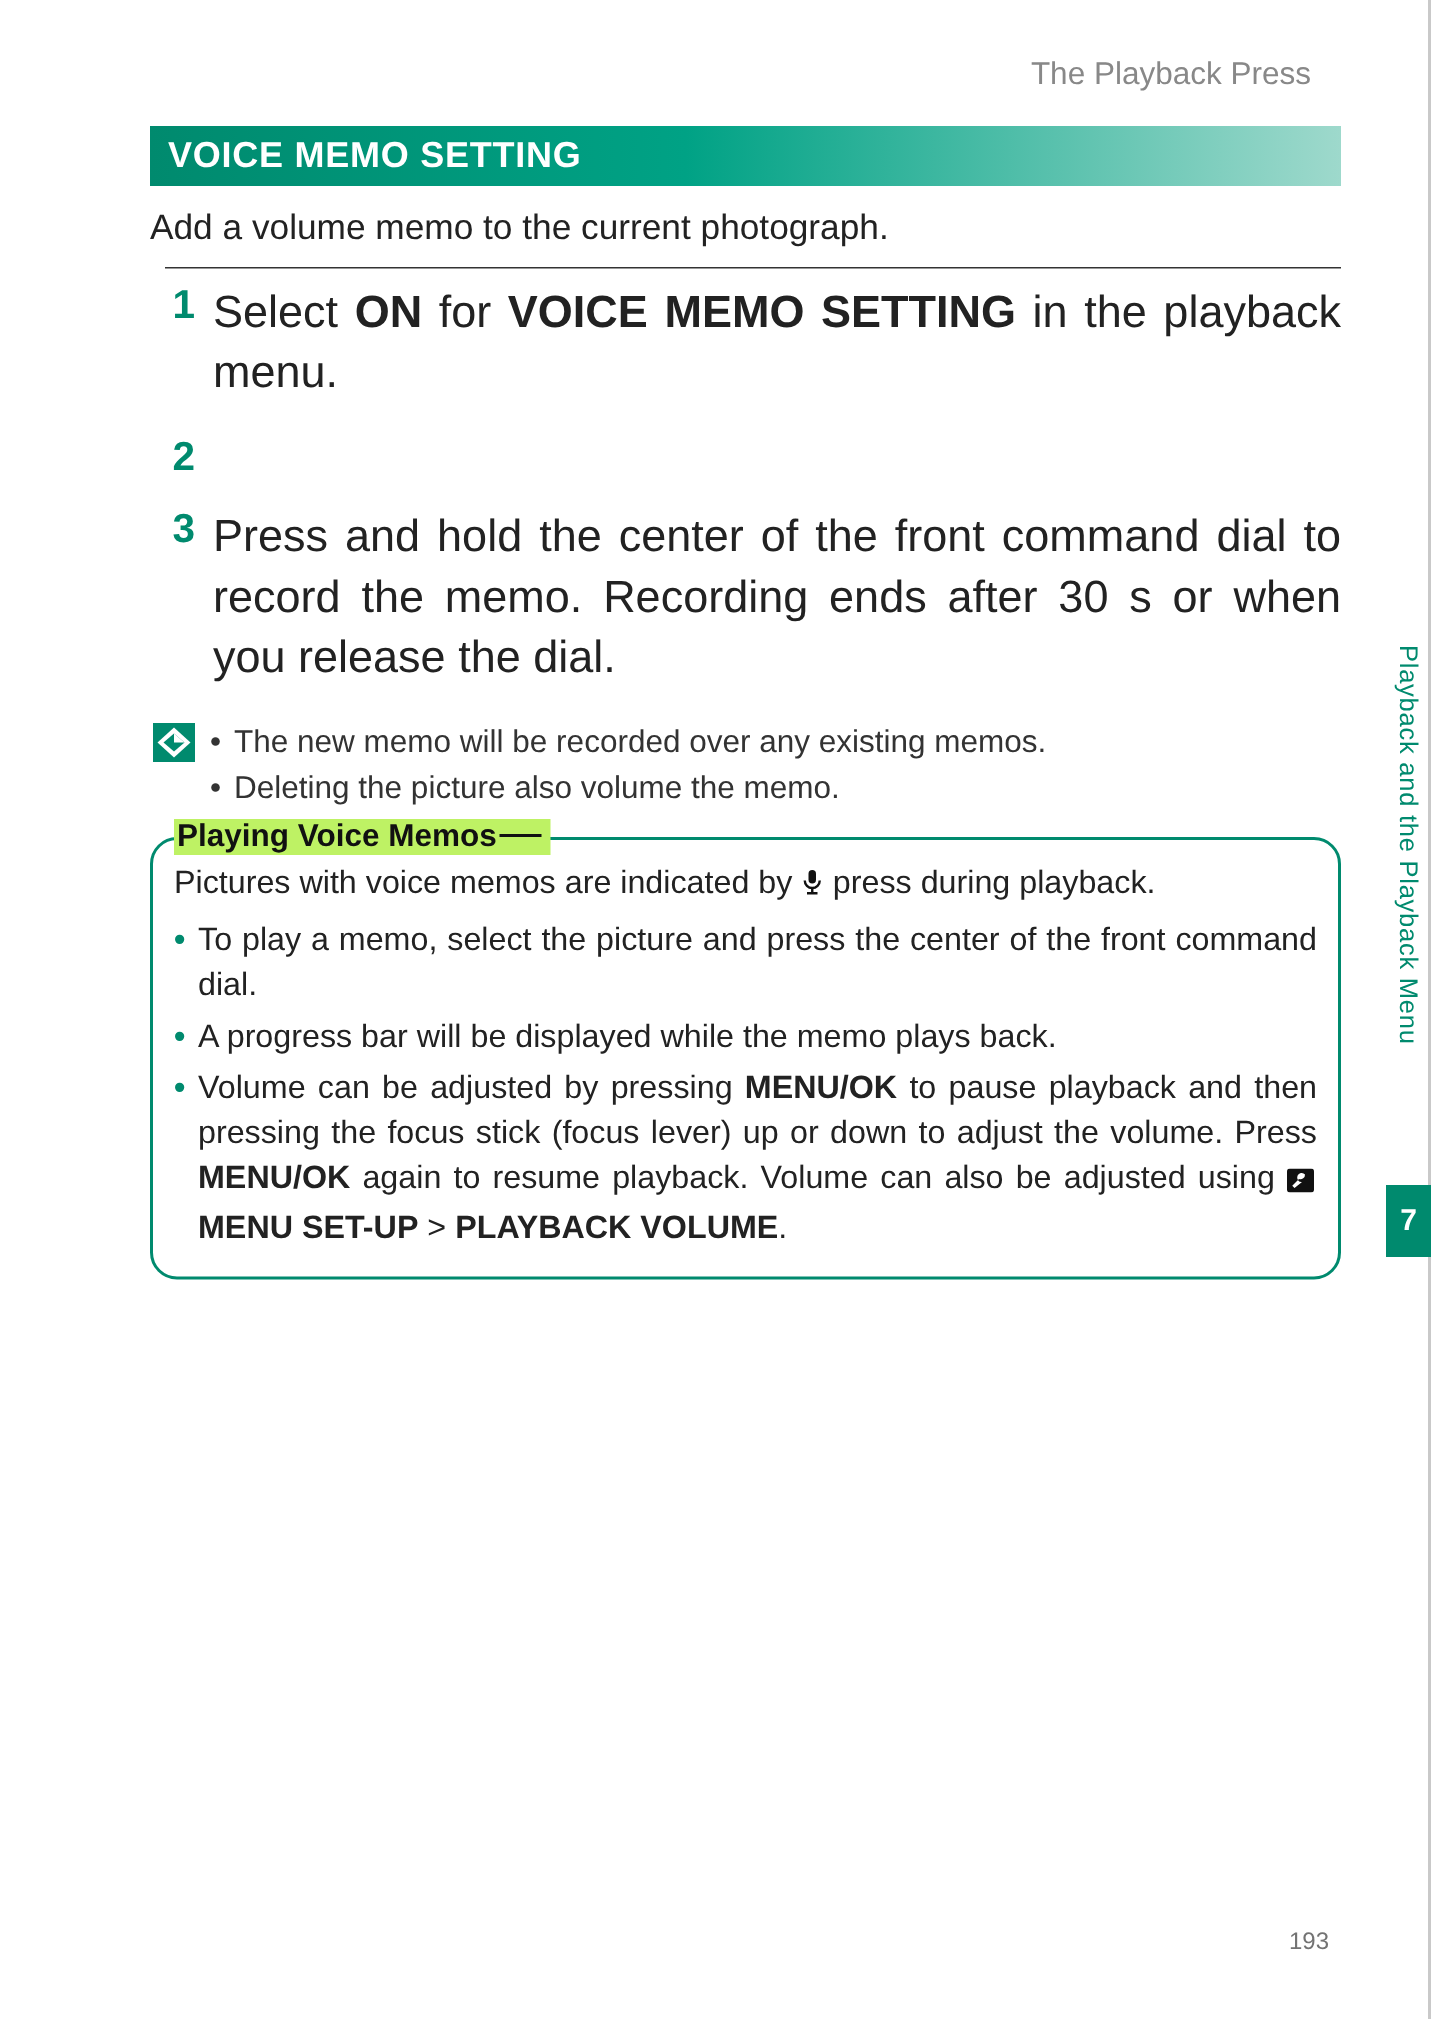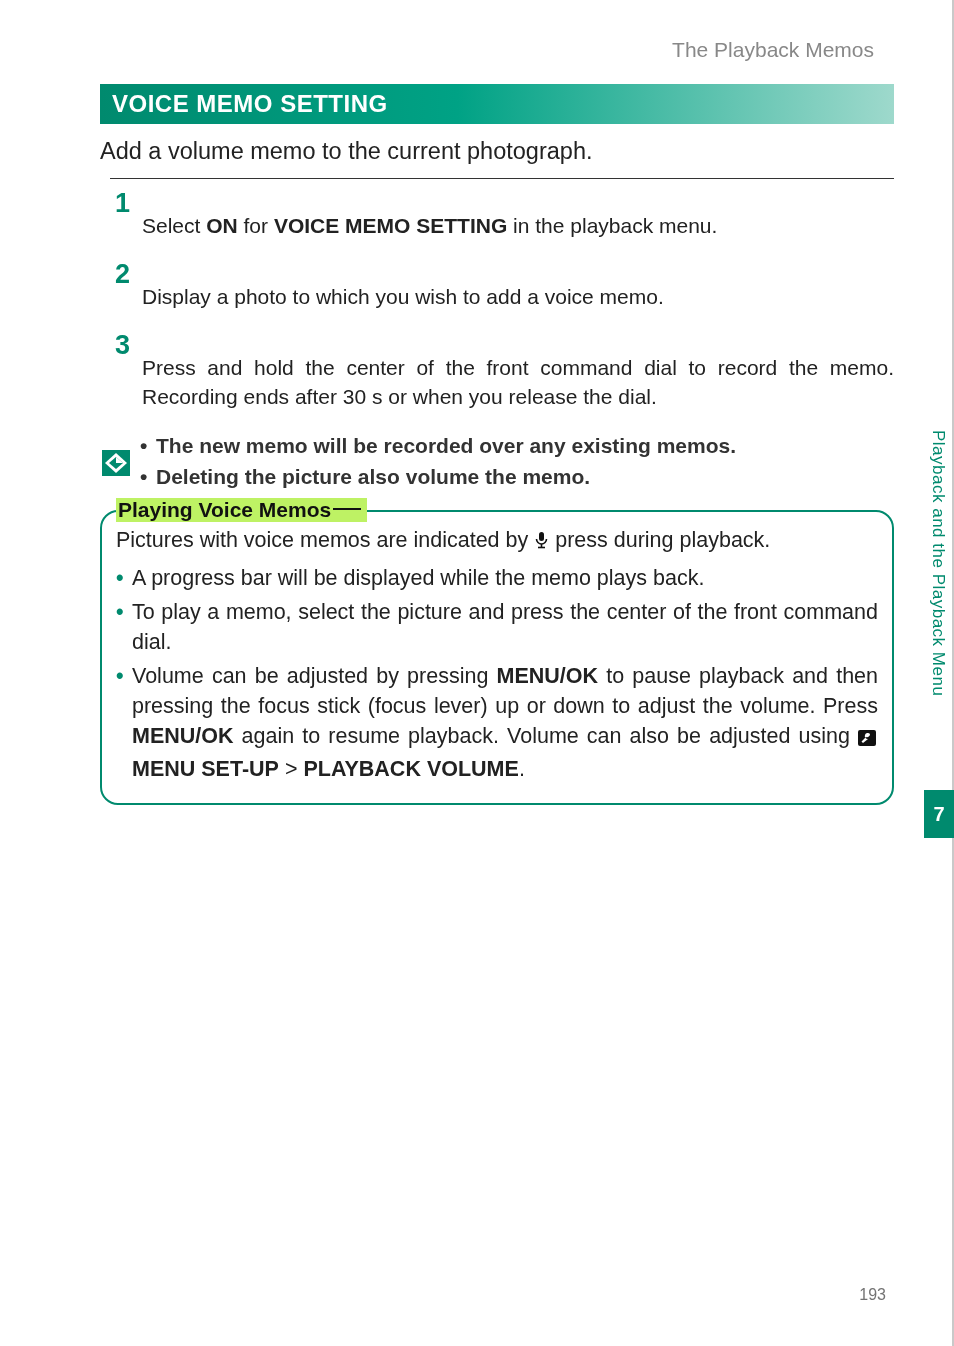--- a/index.html
+++ b/index.html
@@ -49,32 +49,30 @@
   .step-num {
     color: #008a6e;
     font-weight: 700;
     font-size: 27px;
     line-height: 1.05;
     min-width: 20px;
     text-align: right;
     font-family: Arial, sans-serif;
   }
   .step-text {
-    font-size: 21px;
+    font-size: 30px;
     line-height: 1.35;
     text-align: justify;
-    margin-top: 23px;
   }
   .bold { font-weight: 700; }
   .note-block {
     display: flex;
-    align-items: center;
+    align-items: flex-start;
     gap: 10px;
     margin: 4px 0 16px 2px;
-    font-weight: bold;
   }
   .note-icon {
     width: 28px;
     height: 26px;
     flex: 0 0 28px;
     margin-top: 2px;
   }
   .note-list {
     list-style: none;
     padding: 0;
@@ -201,38 +199,37 @@
     font-size: 16px;
     color: #737373;
   }
   .gt { font-family: Arial, sans-serif; }
 </style>
 </head>
 <body>
 
 <div class="page">
 
-  <div class="running-head">The Playback Memos</div>
+  <div class="running-head">The Playback Press</div>
 
   <div class="section-bar">VOICE MEMO SETTING</div>
 
   <p class="intro">Add a volume memo to the current photograph.</p>
 
   <hr class="rule">
 
   <ol class="steps">
     <li>
       <span class="step-num">1</span>
       <span class="step-text">
         <span>Select </span><span class="bold">ON</span><span> for </span><span class="bold">VOICE MEMO SETTING</span><span> in the playback menu.</span>
       </span>
     </li>
     <li>
       <span class="step-num">2</span>
-      <span class="step-text">Display a photo to which you wish to add a voice memo.</span>
     </li>
     <li>
       <span class="step-num">3</span>
       <span class="step-text">Press and hold the center of the front command dial to record the memo. Recording ends after 30 s or when you release the dial.</span>
     </li>
   </ol>
 
   <div class="note-block">
     <span class="note-icon">
       <svg viewBox="0 0 28 26" width="28" height="26">
@@ -254,22 +251,22 @@
       <span>Pictures with voice memos are indicated by </span><span class="mic-glyph">
         <svg width="15" height="18" viewBox="0 0 15 18">
           <rect x="5" y="1" width="5" height="9" rx="2.5" fill="#111"></rect>
           <path d="M2.5 8 a5 5 0 0 0 10 0" stroke="#111" stroke-width="1.6" fill="none"></path>
           <line x1="7.5" y1="13" x2="7.5" y2="16" stroke="#111" stroke-width="1.6"></line>
           <line x1="4" y1="16.5" x2="11" y2="16.5" stroke="#111" stroke-width="1.6"></line>
         </svg>
       </span><span> press during playback.</span>
     </p>
     <ul class="tip-list">
+      <li>To play a memo, select the picture and press the center of the front command dial.</li>
       <li>A progress bar will be displayed while the memo plays back.</li>
-      <li>To play a memo, select the picture and press the center of the front command dial.</li>
       <li>
         <span>Volume can be adjusted by pressing </span><span class="bold">MENU/OK</span><span> to pause playback and then pressing the focus stick (focus lever) up or down to adjust the volume. Press </span><span class="bold">MENU/OK</span><span> again to resume playback. Volume can also be adjusted using </span><span class="wrench-glyph">
           <svg width="18" height="16" viewBox="0 0 18 16">
             <rect x="0" y="0" width="18" height="16" rx="2" fill="#111"></rect>
             <path d="M12 4 a3 3 0 1 0 -2 5 L5 13 l-1.5-1.5 L8 7 a3 3 0 0 0 4 -3 z" fill="#fff"></path>
           </svg>
         </span><span> </span><span class="bold">MENU SET-UP</span><span class="gt"> &gt; </span><span class="bold">PLAYBACK VOLUME</span><span>.</span>
       </li>
     </ul>
   </div>

